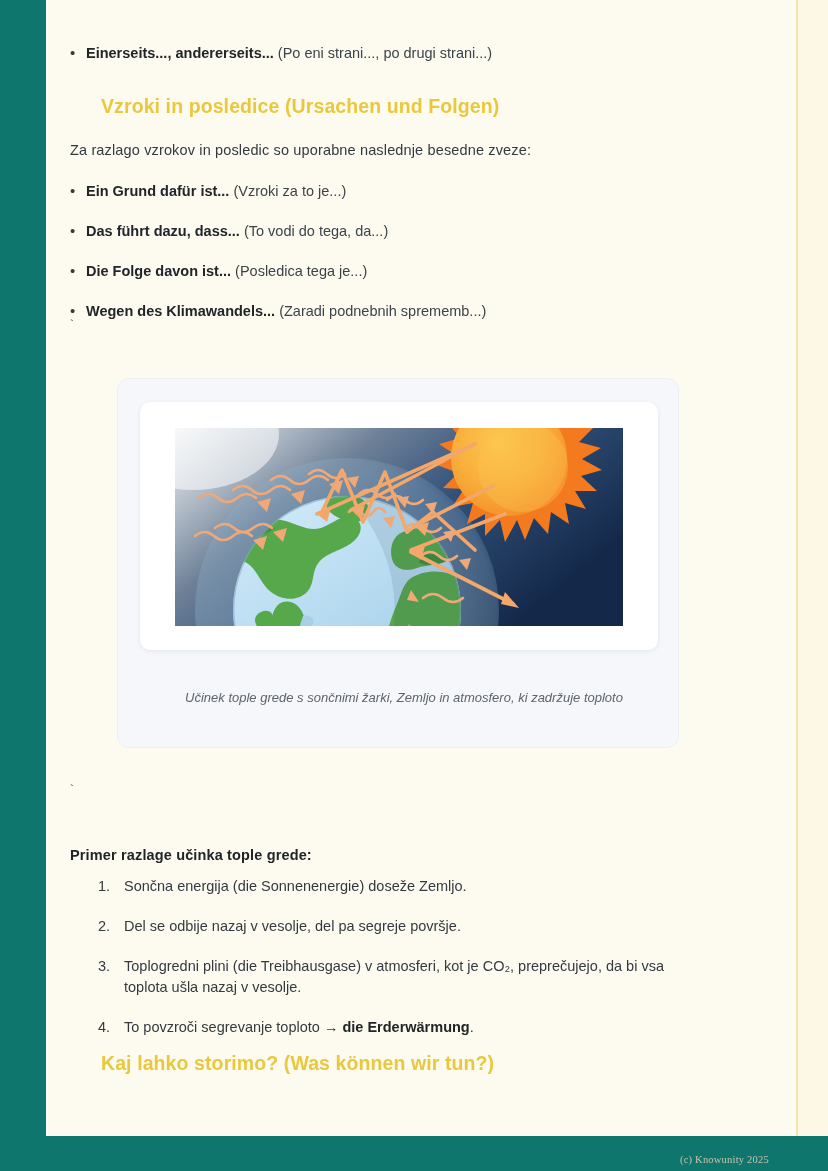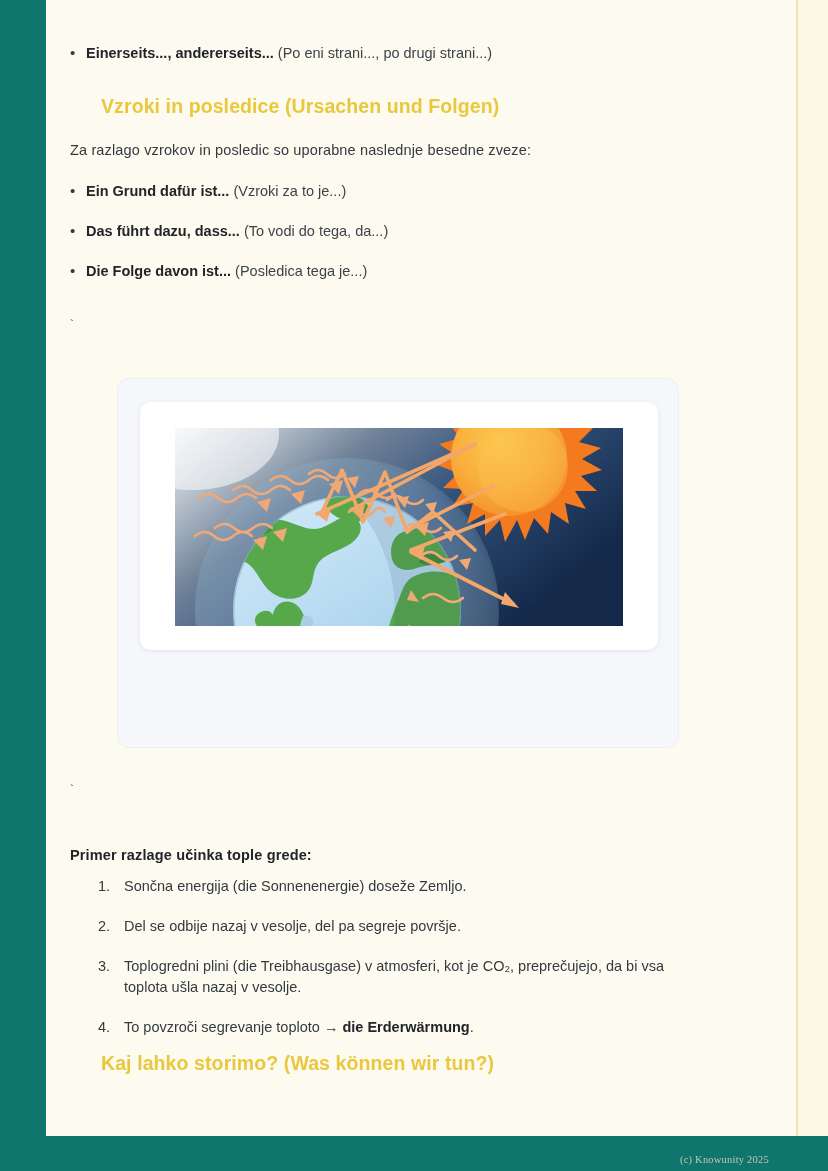--- a/index.html
+++ b/index.html
@@ -205,20 +205,23 @@
 
       <ul class="bullets" style="left:16px; top:181px; width:640px;">
         <li>
           <span class="bold-lead">Ein Grund dafür ist...</span><span>&nbsp;</span><span class="muted-paren">(Vzroki za to je...)</span>
         </li>
         <li>
           <span class="bold-lead">Das führt dazu, dass...</span><span>&nbsp;</span><span class="muted-paren">(To vodi do tega, da...)</span>
         </li>
         <li>
           <span class="bold-lead">Die Folge davon ist...</span><span>&nbsp;</span><span class="muted-paren">(Posledica tega je...)</span>
+        </li>
+        <li>
+          <span class="bold-lead">Wegen des Klimawandels...</span><span>&nbsp;</span><span class="muted-paren">(Zaradi podnebnih sprememb...)</span>
         </li>
       </ul>
 
       <div class="tick" style="left:22px; top:318px;">`</div>
       <div class="tick" style="left:22px; top:783px;">`</div>
 
       <div class="figure-card">
         <div class="figure-inner">
           <div class="figure-image">
             <svg width="448" height="198" viewBox="0 0 448 198" xmlns="http://www.w3.org/2000/svg">
@@ -363,20 +366,21 @@
                   <polygon points="250,76 262,74 258,86"></polygon>
                   <polygon points="268,104 280,102 276,114"></polygon>
                   <polygon points="284,132 296,130 292,142"></polygon>
                   <polygon points="244,174 232,172 236,162"></polygon>
                   <polygon points="242,208 230,206 234,196"></polygon>
                 </g>
               </g>
             </svg>
           </div>
         </div>
+        <div class="figure-caption">Učinek tople grede s sončnimi žarki, Zemljo in atmosfero, ki zadržuje toploto</div>
       </div>
 
       <div class="para" style="left:24px; top:833px; font-weight:700; color:#212529; font-size:14.5px;margin-top:12px;">Primer razlage učinka tople grede:</div>
 
       <ol class="steps" style="left:52px; top:876px; width:590px;">
         <li>
           <span class="num">1.</span><span>Sončna energija (die Sonnenenergie) doseže Zemljo.</span>
         </li>
         <li>
           <span class="num">2.</span><span>Del se odbije nazaj v vesolje, del pa segreje površje.</span>

